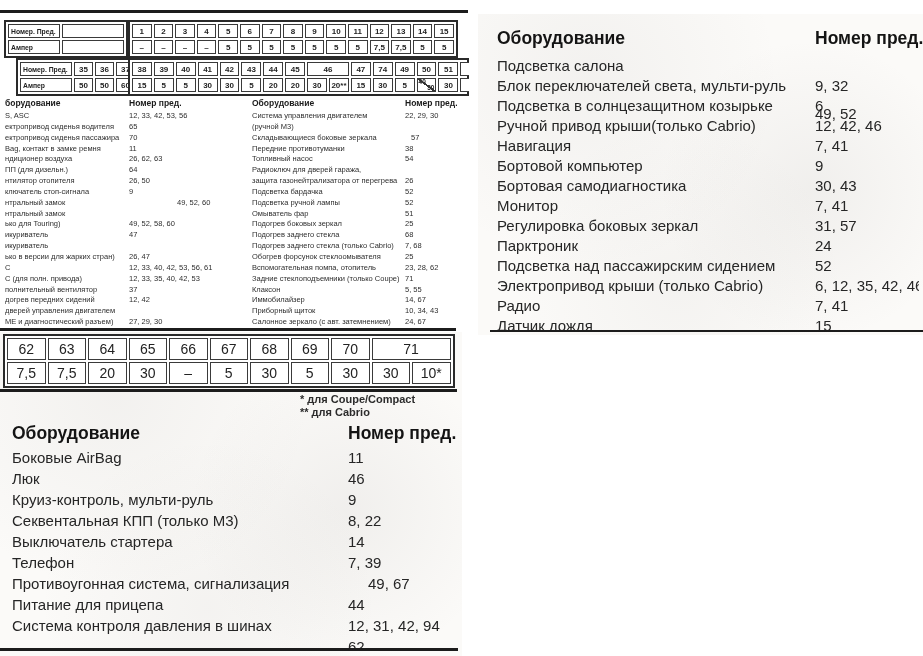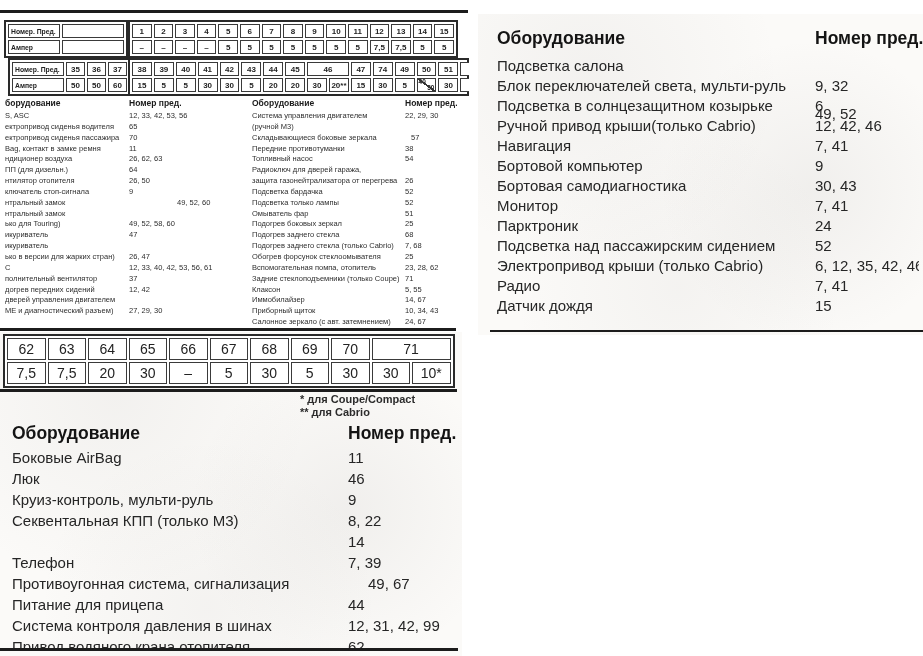--- a/index.html
+++ b/index.html
@@ -87,21 +87,21 @@
       <div class="fcell">5</div>
       <div class="fcell">5</div>
       <div class="fcell">5</div>
       <div class="fcell">5</div>
       <div class="fcell">5</div>
       <div class="fcell">7,5</div>
       <div class="fcell">7,5</div>
       <div class="fcell">5</div>
       <div class="fcell">5</div>
     </div>
-  <div id="t2l" class="fgrid t2l" style="left:8px;top:58px">
+  <div id="t2l" class="fgrid t2l" style="left:16px;top:58px">
       <div class="fcell flabel">Номер. Пред.</div>
       <div class="fcell">35</div>
       <div class="fcell">36</div>
       <div class="fcell">37</div>
       <div class="fcell flabel">Ампер</div>
       <div class="fcell">50</div>
       <div class="fcell">50</div>
       <div class="fcell">60</div>
     </div>
   <div class="clip" style="left:128px;top:58px;width:341px;height:40px">
@@ -202,20 +202,24 @@
       </div>
       <div class="erow">
         <span class="ename">ько в версии для жарких стран)</span>
         <span class="enum" style="left: 124px;">26, 47</span>
       </div>
       <div class="erow">
         <span class="ename">С</span>
         <span class="enum" style="left: 124px;">12, 33, 40, 42, 53, 56, 61</span>
       </div>
       <div class="erow">
+        <span class="ename">С (для полн. привода)</span>
+        <span class="enum" style="left: 124px;">12, 33, 35, 40, 42, 53</span>
+      </div>
+      <div class="erow">
         <span class="ename">полнительный вентилятор</span>
         <span class="enum" style="left: 124px;">37</span>
       </div>
       <div class="erow">
         <span class="ename">догрев передних сидений</span>
         <span class="enum" style="left: 124px;">12, 42</span>
       </div>
       <div class="erow">
         <span class="ename">дверей управления двигателем</span>
         <span class="enum" style="left: 124px;"></span>
@@ -257,21 +261,21 @@
       </div>
       <div class="erow">
         <span class="ename">защита газонейтрализатора от перегрева</span>
         <span class="enum" style="left: 153px;">26</span>
       </div>
       <div class="erow">
         <span class="ename">Подсветка бардачка</span>
         <span class="enum" style="left: 153px;">52</span>
       </div>
       <div class="erow">
-        <span class="ename">Подсветка только лампы</span>
+        <span class="ename">Подсветка ручной лампы</span>
         <span class="enum" style="left: 153px;">52</span>
       </div>
       <div class="erow">
         <span class="ename">Омыватель фар</span>
         <span class="enum" style="left: 153px;">51</span>
       </div>
       <div class="erow">
         <span class="ename">Подогрев боковых зеркал</span>
         <span class="enum" style="left: 153px;">25</span>
       </div>
@@ -342,20 +346,24 @@
         <span class="ename">Бортовой компьютер</span>
         <span class="enum" style="left: 318px;">9</span>
       </div>
       <div class="erow">
         <span class="ename">Бортовая самодиагностика</span>
         <span class="enum" style="left: 318px;">30, 43</span>
       </div>
       <div class="erow">
         <span class="ename">Монитор</span>
         <span class="enum" style="left: 318px;">7, 41</span>
+      </div>
+      <div class="erow">
+        <span class="ename">Регулировка боковых зеркал</span>
+        <span class="enum" style="left: 318px;">31, 57</span>
       </div>
       <div class="erow">
         <span class="ename">Парктроник</span>
         <span class="enum" style="left: 318px;">24</span>
       </div>
       <div class="erow">
         <span class="ename">Подсветка над пассажирским сидением</span>
         <span class="enum" style="left: 318px;">52</span>
       </div>
       <div class="erow">
@@ -413,37 +421,37 @@
       </div>
       <div class="erow">
         <span class="ename">Круиз-контроль, мульти-руль</span>
         <span class="enum" style="left: 336px;">9</span>
       </div>
       <div class="erow">
         <span class="ename">Секвентальная КПП (только М3)</span>
         <span class="enum" style="left: 336px;">8, 22</span>
       </div>
       <div class="erow">
+        <span class="ename">Выключатель стартера</span>
         <span class="enum" style="left: 336px;">14</span>
       </div>
       <div class="erow">
         <span class="ename">Телефон</span>
         <span class="enum" style="left: 336px;">7, 39</span>
       </div>
       <div class="erow">
         <span class="ename">Противоугонная система, сигнализация</span>
         <span class="enum" style="left: 336px; margin-left: 20px;">49, 67</span>
       </div>
       <div class="erow">
         <span class="ename">Питание для прицепа</span>
         <span class="enum" style="left: 336px;">44</span>
       </div>
       <div class="erow">
         <span class="ename">Система контроля давления в шинах</span>
-        <span class="enum" style="left: 336px;">12, 31, 42, 99</span>
-      </div>
-      <div class="erow">
-        <span class="ename">Привод водяного крана отопителя</span>
+        <span class="enum" style="left: 336px;">12, 31, 42, 94</span>
+      </div>
+      <div class="erow">
         <span class="enum" style="left: 336px;">62</span>
       </div>
     </div>
 
 </div>
 
 </body></html>

